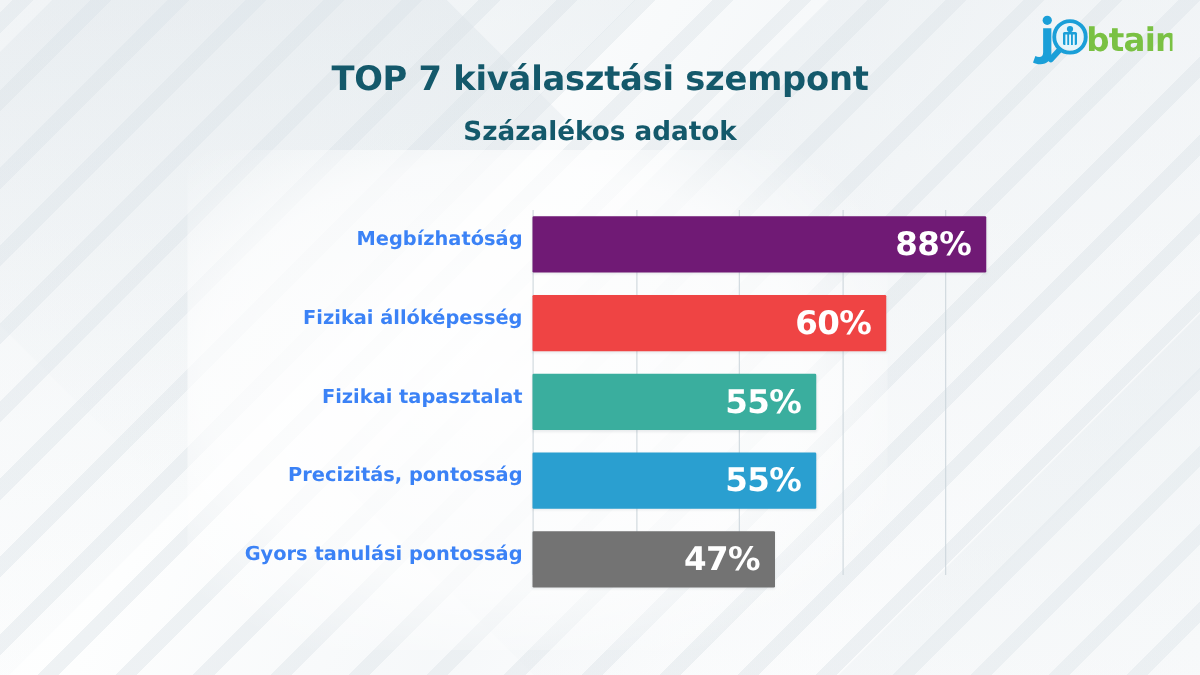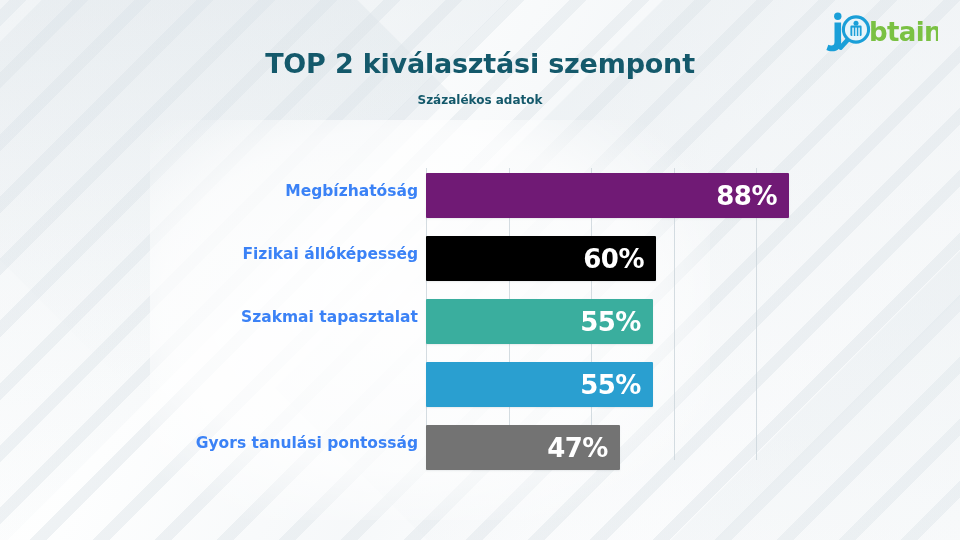--- a/index.html
+++ b/index.html
@@ -55,21 +55,21 @@
 
   
   #title-block { position:absolute; left:0; right:0; top:48px; text-align:center; }
   #chart-title {
     font-family:"DejaVu Sans", sans-serif;
     font-size:27px; font-weight:bold; letter-spacing:-0.2px;
     color:#14596b;
   }
   #chart-subtitle {
     margin-top:14px;
-    font-size:12px; font-weight:bold; color:#14596b;
+    font-size:21px; font-weight:bold; color:#14596b;
   }
 
   
   #chart { position:absolute; left:0; top:0; width:960px; height:540px; }
 
   #gridlines { position:absolute; left:426px; top:168px; width:330px; height:292px; }
   .gridline { position:absolute; top:0; width:1px; height:100%;
               background:rgba(205,214,220,0.85); }
 
   #rows { position:absolute; left:0; top:168px; width:960px; }
@@ -121,52 +121,53 @@
       <rect x="32.3" y="17.6" width="1.5" height="8.4" fill="#e6f5fb"></rect>
       <rect x="35.3" y="17.6" width="1.5" height="8.4" fill="#e6f5fb"></rect>
       <rect x="38.3" y="17.6" width="1.5" height="8.4" fill="#e6f5fb"></rect>
       <circle cx="36" cy="13.2" r="2.5" fill="#1a9fd8"></circle>
 
       <text x="49" y="30.5" font-family="DejaVu Sans, sans-serif" font-size="26" font-weight="bold" fill="#7ac143" letter-spacing="-0.6">btain</text>
     </svg>
   </div>
 
   <div id="title-block">
-    <div id="chart-title">TOP 2 kiválasztási szempont</div>
+    <div id="chart-title">TOP 7 kiválasztási szempont</div>
     <div id="chart-subtitle">Százalékos adatok</div>
   </div>
 
   <div id="chart">
     <div id="gridlines">
         <div class="gridline" style="left: 0px;"></div>
         <div class="gridline" style="left: 82.5px;"></div>
         <div class="gridline" style="left: 165px;"></div>
         <div class="gridline" style="left: 247.5px;"></div>
         <div class="gridline" style="left: 330px;"></div>
       </div>
     <div id="rows">
         <div class="row">
           <div class="row-label">Megbízhatóság</div>
           <div class="bar" style="width: 363px; background: #701a75;">
             <span class="bar-value">88%</span>
           </div>
         </div>
         <div class="row">
           <div class="row-label">Fizikai állóképesség</div>
-          <div class="bar" style="width: 230px; background: #000000;">
+          <div class="bar" style="width: 283px; background: #ef4444;">
             <span class="bar-value">60%</span>
           </div>
         </div>
         <div class="row">
-          <div class="row-label">Szakmai tapasztalat</div>
+          <div class="row-label">Fizikai tapasztalat</div>
           <div class="bar" style="width: 226.875px; background: rgb(58, 174, 158);">
             <span class="bar-value">55%</span>
           </div>
         </div>
         <div class="row">
+          <div class="row-label">Precizitás, pontosság</div>
           <div class="bar" style="width: 226.875px; background: rgb(42, 159, 208);">
             <span class="bar-value">55%</span>
           </div>
         </div>
         <div class="row">
           <div class="row-label">Gyors tanulási pontosság</div>
           <div class="bar" style="width: 193.875px; background: #737373;">
             <span class="bar-value">47%</span>
           </div>
         </div>

